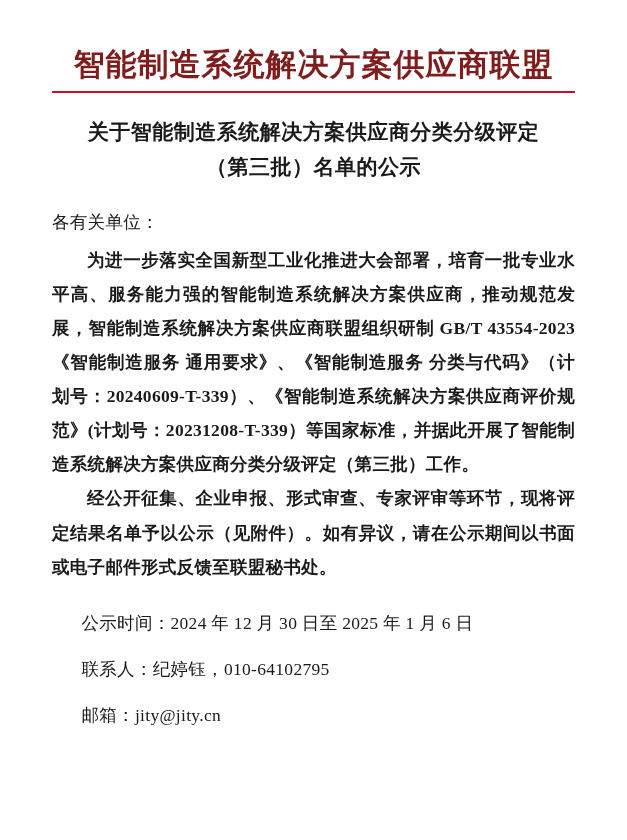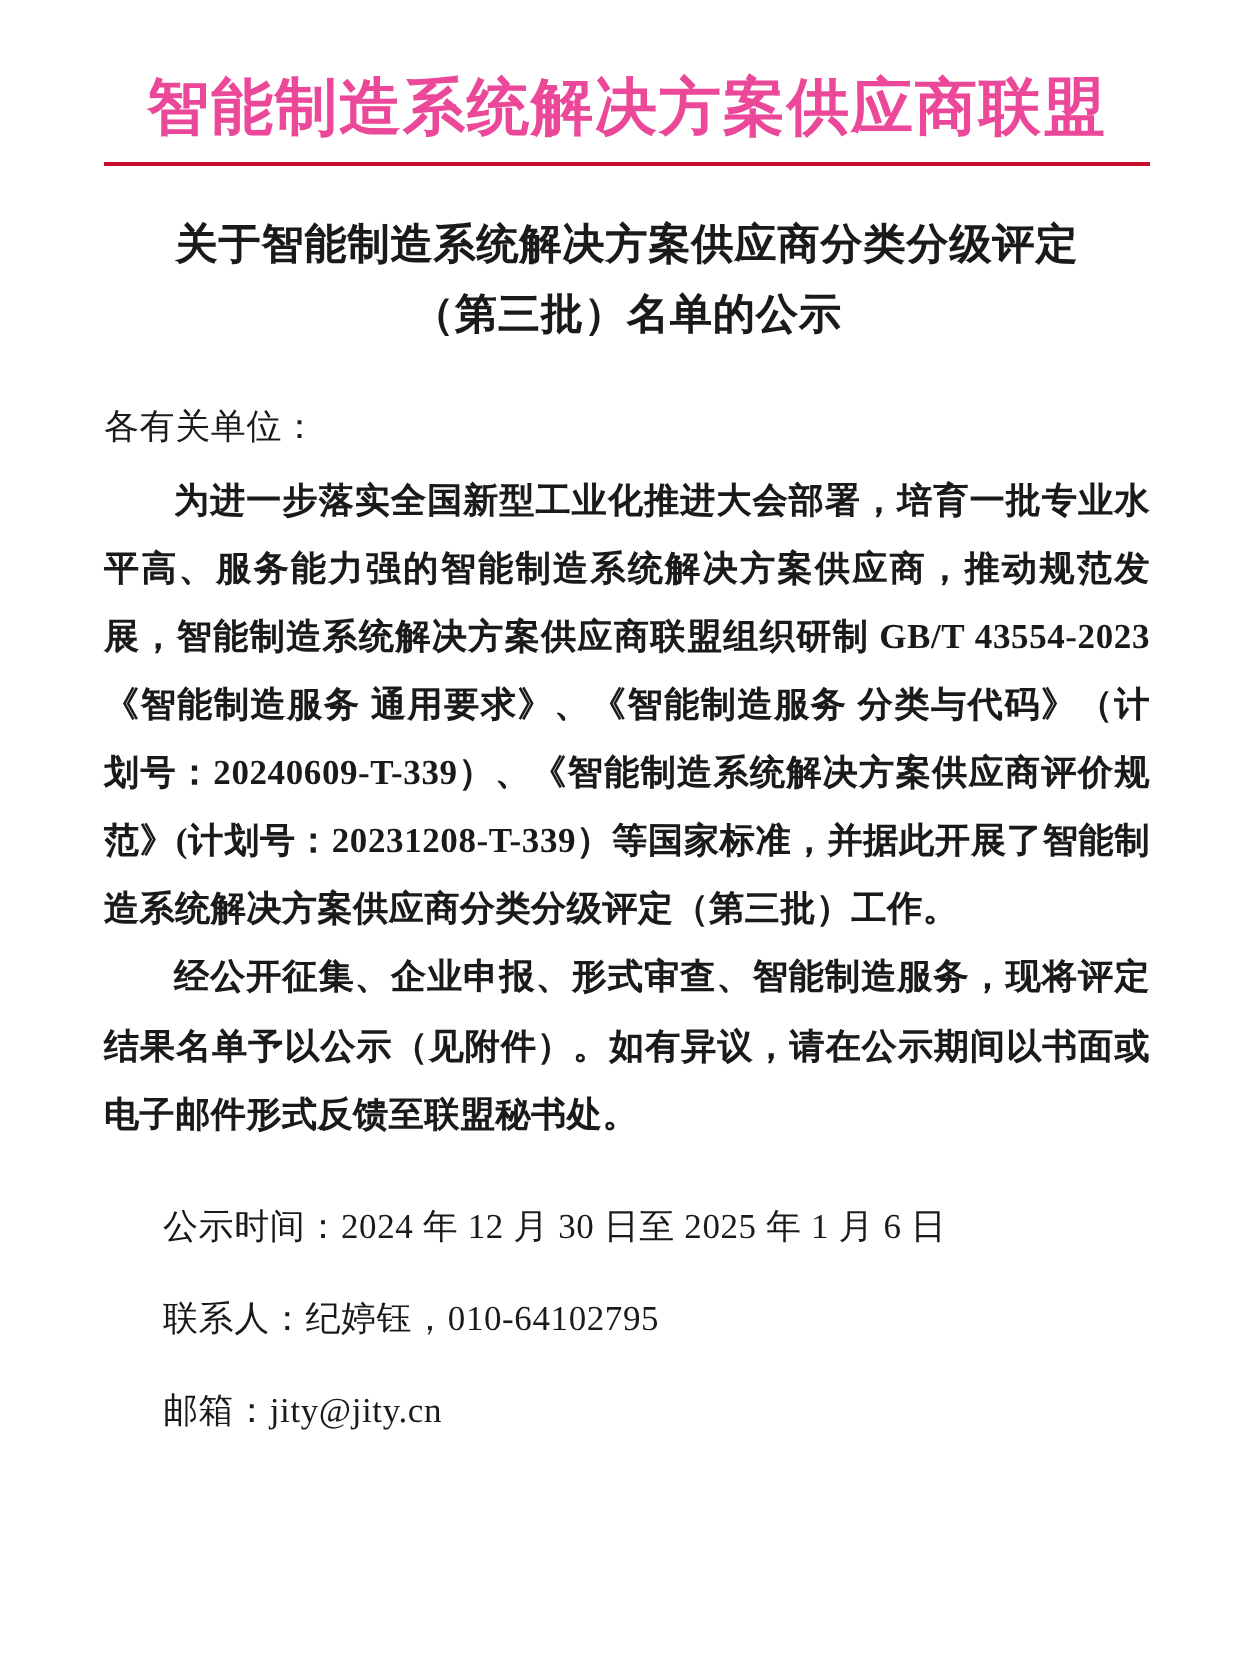--- a/index.html
+++ b/index.html
@@ -16,26 +16,26 @@
   }
   .page {
     position: relative;
     width: 627px;
     height: 840px;
     box-sizing: border-box;
     padding: 0 52px;
   }
   .masthead {
     text-align: center;
-    color: #ec4899;
+    color: #7f1d1d;
     font-family: "DejaVu Serif", "Liberation Serif", serif;
     font-weight: bold;
     font-size: 31px;
     letter-spacing: 1px;
-    margin-top: 36px;
+    margin-top: 46px;
     line-height: 1.2;
     white-space: nowrap;
   }
   .masthead-rule {
     border-bottom: 2px solid #c8102e;
     margin: 8px 0 0 0;
     width: 100%;
   }
   .doc-number {
     text-align: right;
@@ -56,20 +56,21 @@
   }
   .body-text {
     margin-top: 22px;
     font-size: 17.5px;
     line-height: 1.95;
     letter-spacing: 0.3px;
     text-align: justify;
   }
   .salutation {
     margin: 0 0 2px 0;
+    font-family: Liberation Mono, monospace;
   }
   .para {
     margin: 0;
     text-indent: 2em;
     font-weight: bold;
   }
   .info-line {
     margin: 12px;
     text-indent: 1em;
   }
@@ -87,20 +88,20 @@
 
 
   <div class="title">
     <span class="line">关于智能制造系统解决方案供应商分类分级评定</span>
     <span class="line">（第三批）名单的公示</span>
   </div>
 
   <div class="body-text">
     <p class="salutation">各有关单位：</p>
     <p class="para">为进一步落实全国新型工业化推进大会部署，培育一批专业水平高、服务能力强的智能制造系统解决方案供应商，推动规范发展，智能制造系统解决方案供应商联盟组织研制 GB/T 43554-2023《智能制造服务 通用要求》、《智能制造服务 分类与代码》（计划号：20240609-T-339）、《智能制造系统解决方案供应商评价规范》(计划号：20231208-T-339）等国家标准，并据此开展了智能制造系统解决方案供应商分类分级评定（第三批）工作。</p>
-    <p class="para">经公开征集、企业申报、形式审查、智能制造服务，现将评定结果名单予以公示（见附件）。如有异议，请在公示期间以书面或电子邮件形式反馈至联盟秘书处。</p>
+    <p class="para">经公开征集、企业申报、形式审查、专家评审等环节，现将评定结果名单予以公示（见附件）。如有异议，请在公示期间以书面或电子邮件形式反馈至联盟秘书处。</p>
     <div class="block-gap"></div>
     <p class="info-line">公示时间：2024 年 12 月 30 日至 2025 年 1 月 6 日</p>
     <p class="info-line">联系人：纪婷钰，010-64102795</p>
     <p class="info-line">邮箱：jity@jity.cn</p>
   </div>
 
 </div>
 
 </body></html>

